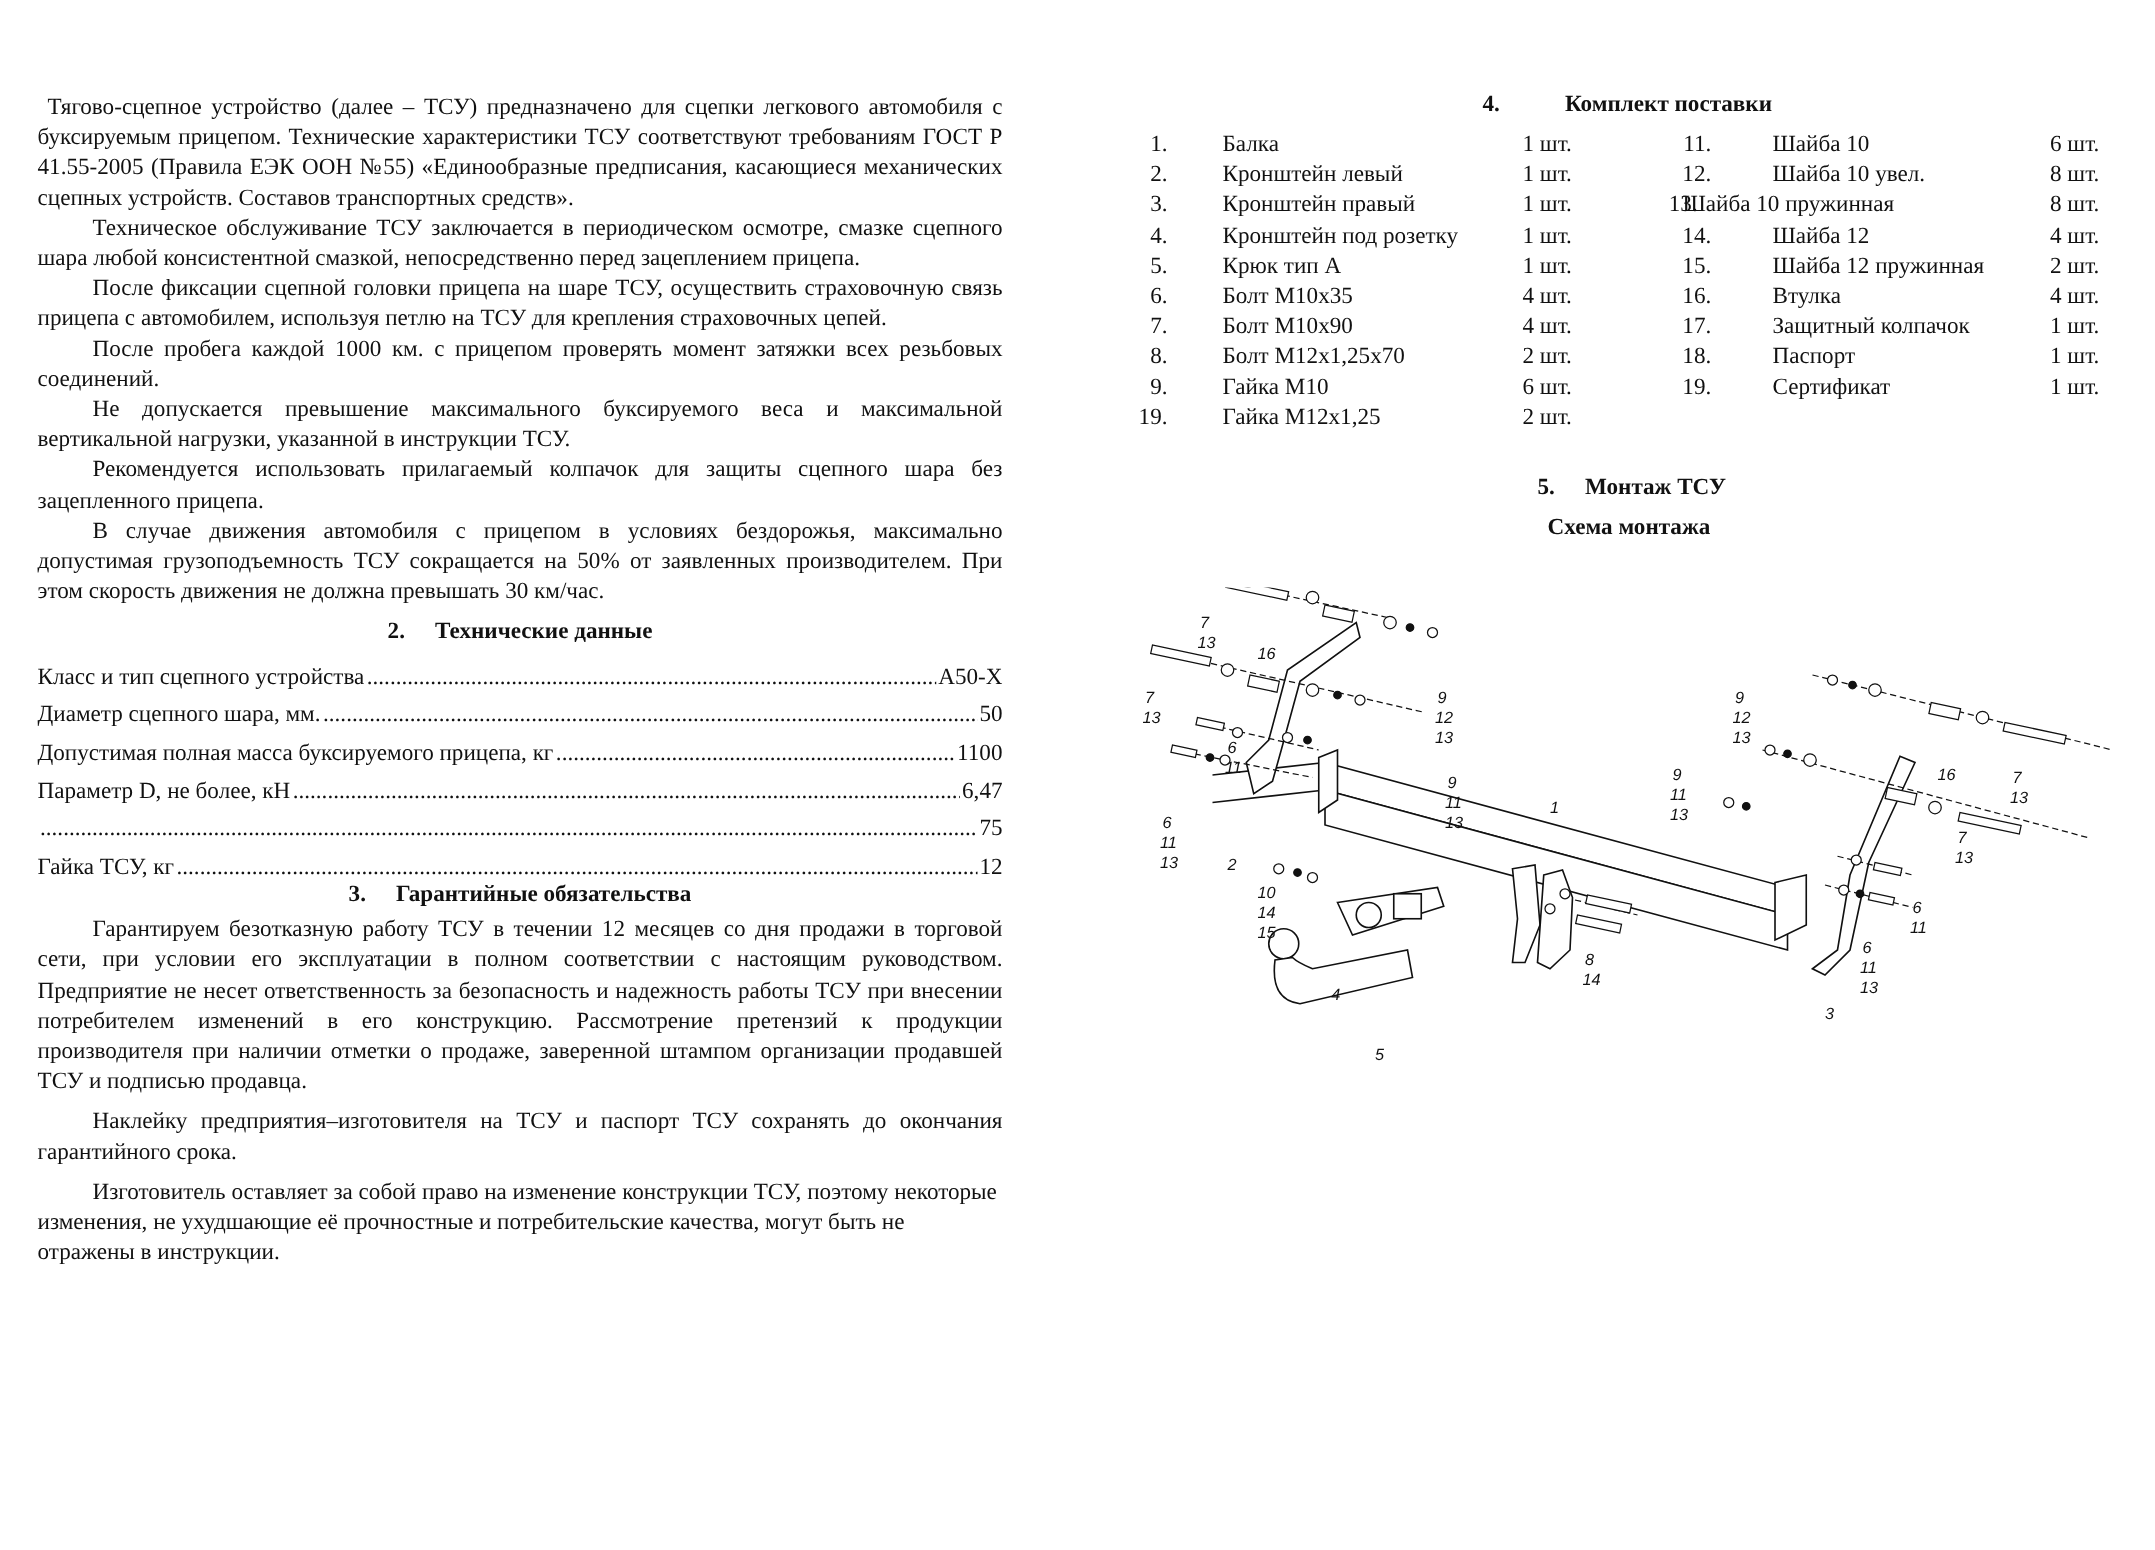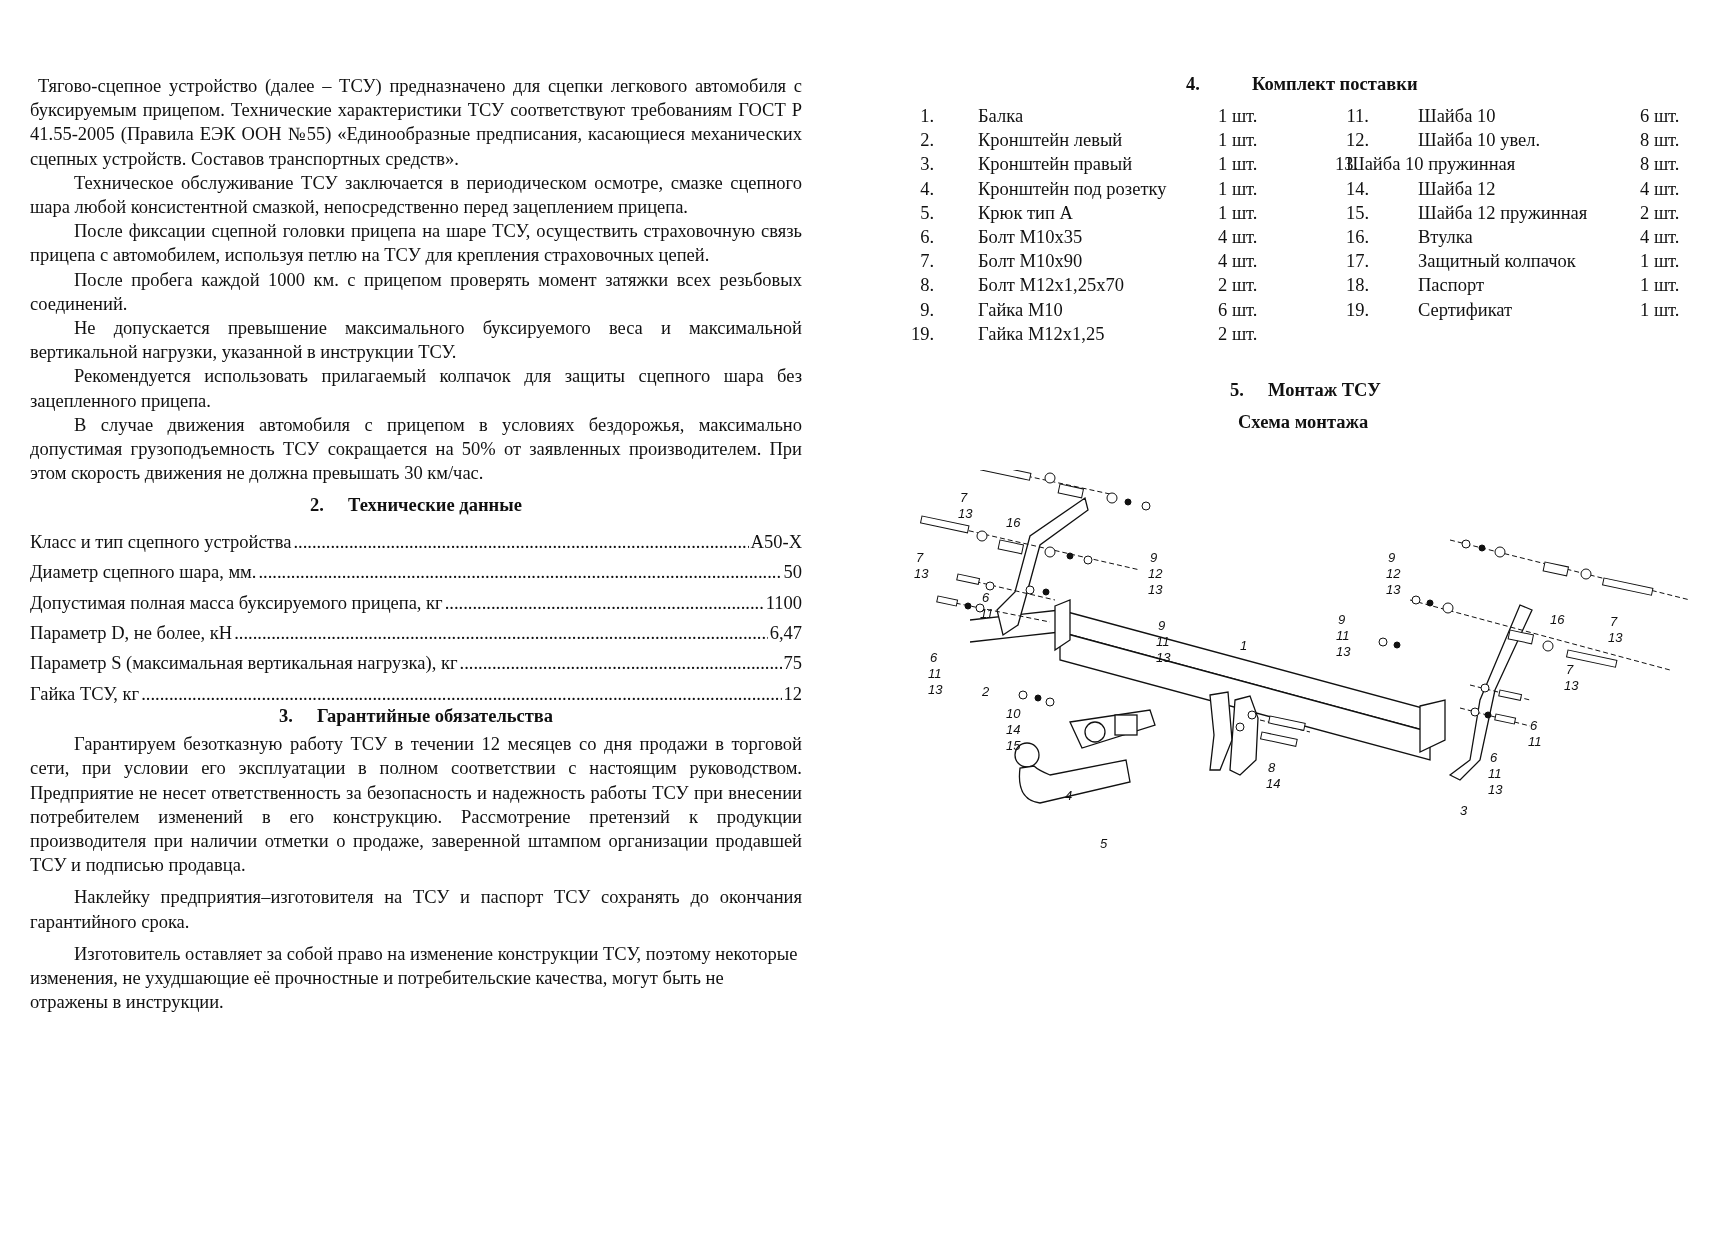--- a/index.html
+++ b/index.html
@@ -62,21 +62,20 @@
         <span class="lbl">Допустимая полная масса буксируемого прицепа, кг</span>
         <span class="dots"></span>
         <span class="val">1100</span>
       </div>
     <div class="tech-row">
         <span class="lbl">Параметр D, не более, кН</span>
         <span class="dots"></span>
         <span class="val">6,47</span>
       </div>
     <div class="tech-row">
-        <span class="lbl">Параметр S (максимальная вертикальная нагрузка), кг</span>
         <span class="dots"></span>
         <span class="val">75</span>
       </div>
     <div class="tech-row">
         <span class="lbl">Гайка ТСУ, кг</span>
         <span class="dots"></span>
         <span class="val">12</span>
       </div>
   </div>
 

